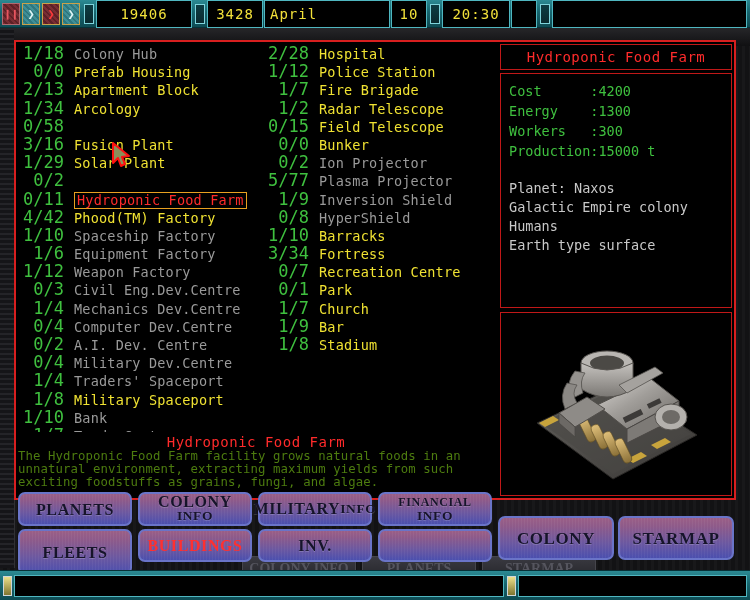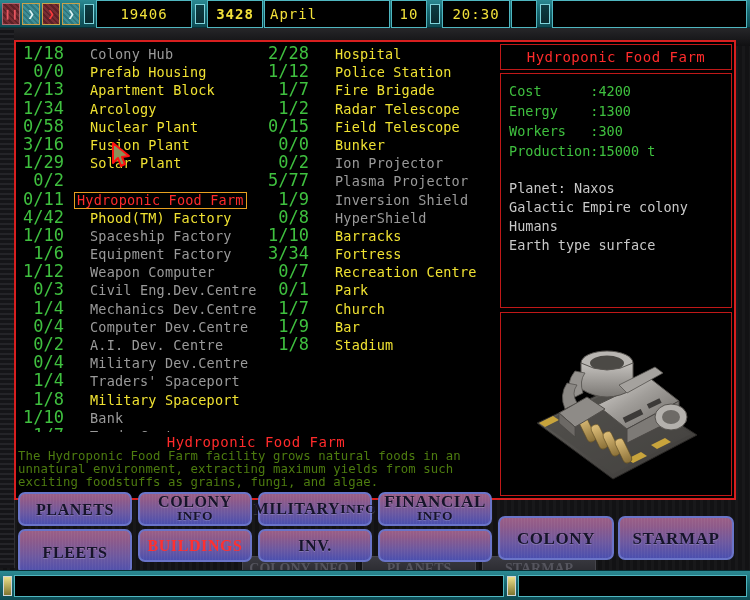--- a/index.html
+++ b/index.html
@@ -91,21 +91,21 @@
     display: flex; align-items: center;
     padding: 13px 5px;
     color: #f2e13a;
     font-size: 14px;
     letter-spacing: 1px;
     font-family: "DejaVu Sans Mono", monospace;
     margin-right: 1px;
     white-space: nowrap;
   }
   .lcd.w-credits { width: 96px; justify-content: center; }
-  .lcd.w-year    { width: 56px; justify-content: center; font-weight: bold; }
+  .lcd.w-year    { width: 56px; justify-content: center; }
   .lcd.w-month   { width: 126px; }
   .lcd.w-day     { width: 36px; justify-content: center; }
   .lcd.w-time    { width: 68px; justify-content: center; }
   .lcd.w-blank   { width: 26px; }
   .lcd.w-rest    { flex: 1; }
 
   
   .main-frame {
     position: absolute;
     left: 14px; top: 40px;
@@ -141,21 +141,20 @@
     width: 46px;
     text-align: right;
     padding-right: 10px;
     color: #3fc03f;
     font-size: 17px;
     flex: none;
   }
   .row .nm {
     font-size: 13.5px;
     letter-spacing: 0.2px;
-    margin-left: 16px;
   }
   .nm.avail  { color: #f0e232; }
   .nm.locked { color: #9a9a9a; }
   .row.sel .nm {
     color: #ff2b2b;
     border: 1px solid #e8a020;
     padding: 0px 2px;
     margin: -1px 0;
     line-height: 15px;
     display: inline-block;
@@ -346,21 +345,20 @@
         <div class="row">
           <span class="cnt">2/13</span>
           <span class="nm avail">Apartment Block</span>
         </div>
         <div class="row">
           <span class="cnt">1/34</span>
           <span class="nm avail">Arcology</span>
         </div>
         <div class="row">
           <span class="cnt">0/58</span>
-          <span class="nm avail">Nuclear Plant</span>
         </div>
         <div class="row">
           <span class="cnt">3/16</span>
           <span class="nm avail">Fusion Plant</span>
         </div>
         <div class="row">
           <span class="cnt">1/29</span>
           <span class="nm avail">Solar Plant</span>
         </div>
         <div class="row">
@@ -377,21 +375,21 @@
         <div class="row">
           <span class="cnt">1/10</span>
           <span class="nm locked">Spaceship Factory</span>
         </div>
         <div class="row">
           <span class="cnt">1/6</span>
           <span class="nm locked">Equipment Factory</span>
         </div>
         <div class="row">
           <span class="cnt">1/12</span>
-          <span class="nm locked">Weapon Computer</span>
+          <span class="nm locked">Weapon Factory</span>
         </div>
         <div class="row">
           <span class="cnt">0/3</span>
           <span class="nm locked">Civil Eng.Dev.Centre</span>
         </div>
         <div class="row">
           <span class="cnt">1/4</span>
           <span class="nm locked">Mechanics Dev.Centre</span>
         </div>
         <div class="row">
@@ -589,21 +587,21 @@
       <span class="lbl2" style="font-size:16px;">COLONY</span>
       <span class="lbl2">INFO</span>
     </div>
 
     <div class="gbtn" style="left:244px;top:0;width:114px;height:34px;flex-direction:row;">
       <span class="lbl2" style="font-size:16px;">MILITARY</span>
       <span class="lbl2">INFO</span>
     </div>
 
     <div class="gbtn" style="left:364px;top:0;width:114px;height:34px;flex-direction:column;">
-      <span class="lbl2" style="font-size:17px;">FINANCIAL</span>
+      <span class="lbl2" style="font-size:12px;">FINANCIAL</span>
       <span class="lbl2">INFO</span>
     </div>
 
     <div class="gbtn" style="left:4px;top:37px;width:114px;height:46px;">FLEETS</div>
 
     <div class="gbtn active" style="left:124px;top:37px;width:114px;height:33px;">BUILDINGS</div>
 
     <div class="gbtn" style="left:244px;top:37px;width:114px;height:33px;">INV.</div>
 
     <div class="gbtn empty" style="left:364px;top:37px;width:114px;height:33px;"></div>

